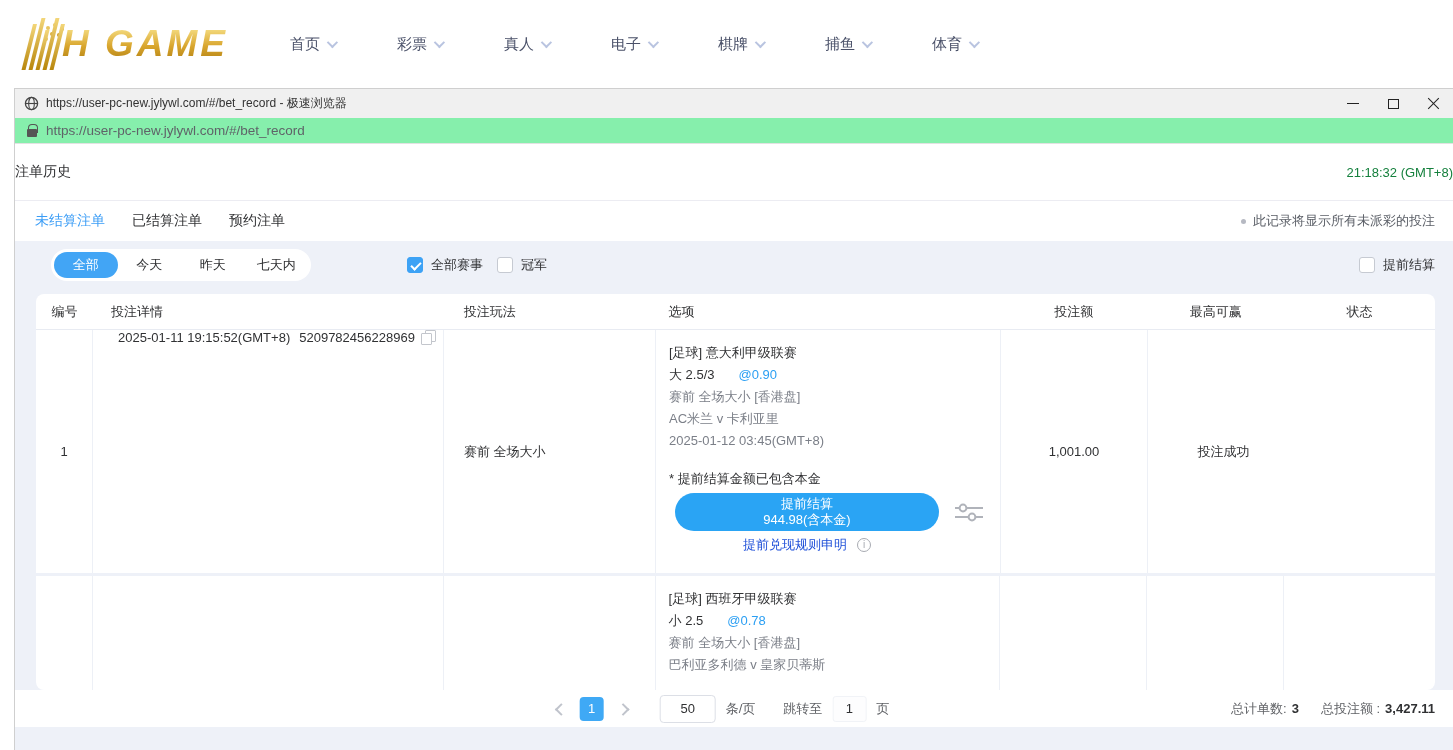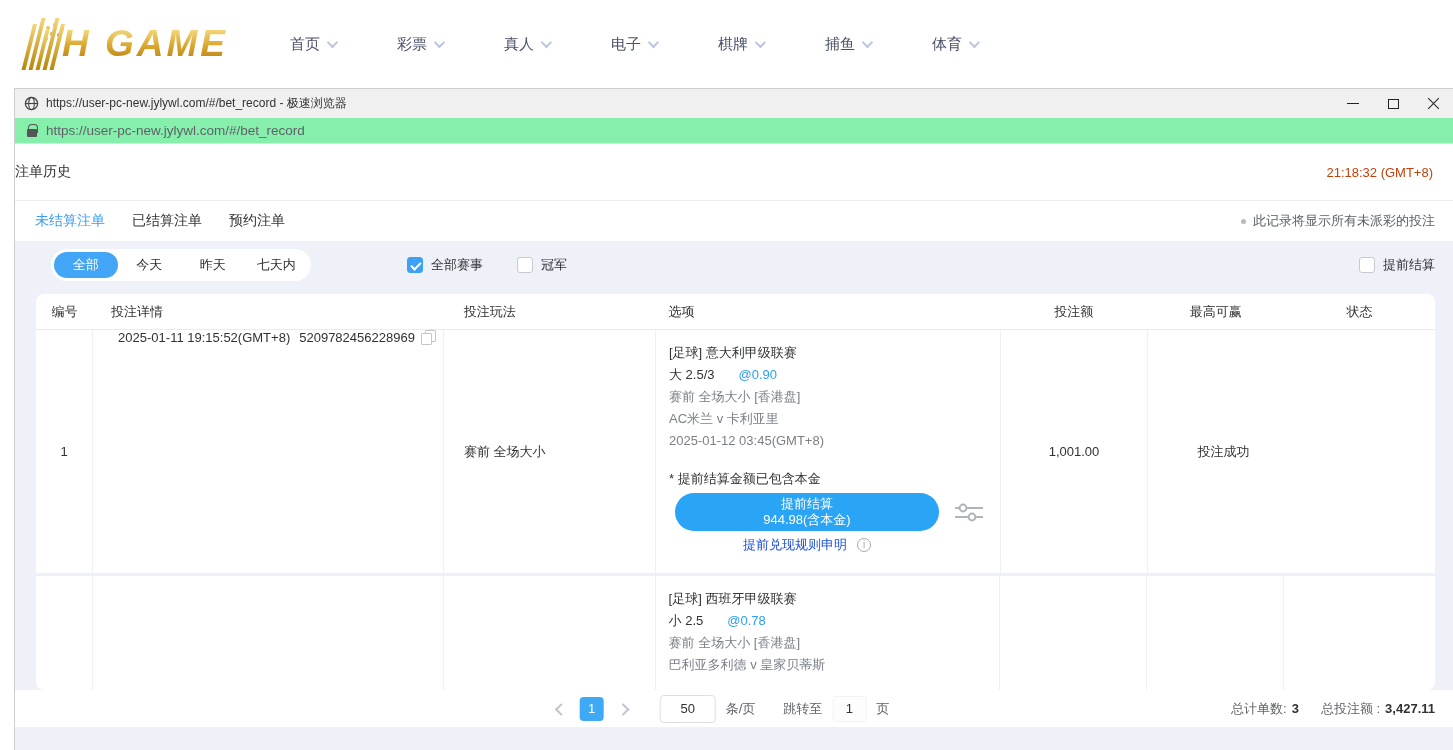--- a/index.html
+++ b/index.html
@@ -40,36 +40,36 @@
   .urlbar { height:26px; background:#86efac; border-bottom:1px solid #e2e2e2; display:flex; align-items:center; padding-left:12px; flex:none; }
   .lock-icon { width:10px; height:13px; margin-right:9px; position:relative; flex:none; }
   .lock-icon::before { content:""; position:absolute; left:1px; top:0; width:8px; height:8px; border:1.5px solid #555; border-bottom:none; border-radius:4px 4px 0 0; }
   .lock-icon::after { content:""; position:absolute; left:0; top:5px; width:10px; height:8px; background:#555; border-radius:1px; }
   .url-text { font-size:13.5px; color:#5f6368; }
 
   
   .page { flex:1; display:flex; flex-direction:column; background:#fff; min-height:0; }
   .page-header { height:57px; flex:none; display:flex; align-items:center; border-bottom:1px solid #ececf2; }
   .page-title { font-size:14px; color:#303133; }
-  .clock { margin-left:auto; margin-right:20px; font-size:13px; color:#c2410c; }
+  .clock { margin-left:auto; font-size:13px; color:#15803d; }
   .tabs-row { height:40px; flex:none; display:flex; align-items:center; padding:0 18px 0 20px; }
   .tab { font-size:14px; color:#303133; margin-right:27px; cursor:pointer; }
   .tab.active { color:#3b9df6; }
   .note-wrap { margin-left:auto; display:flex; align-items:center; gap:7px; }
   .note-dot { width:5px; height:5px; border-radius:50%; background:#b6b9c2; }
   .note-text { font-size:13px; color:#5a5e66; }
 
   .band { flex:1; background:#eef1f8; position:relative; display:flex; flex-direction:column; min-height:0; }
 
   
   .filter-row { margin:7px 18px 0 36px; height:34px; flex:none; display:flex; align-items:center; }
   .range-group { background:#fff; border-radius:17px; height:32px; width:260px; display:flex; align-items:center; padding:0 3px; }
   .range-item { flex:1; text-align:center; font-size:13px; color:#303133; height:26px; line-height:26px; border-radius:13px; cursor:pointer; }
   .range-item.active { background:#42a5f5; color:#fff; }
-  .cb-group { display:flex; align-items:center; gap:34px; margin-left:96px;text-align:center; }
+  .cb-group { display:flex; align-items:center; gap:14px; margin-left:96px;text-align:center; }
   .cb { display:flex; align-items:center; gap:8px; cursor:pointer; font-size:13px; color:#303133; }
   .cb-box { width:16px; height:16px; border:1px solid #c6cad2; border-radius:3px; background:#fff; position:relative; flex:none; }
   .cb-box.checked { background:#3da2f5; border-color:#3da2f5; }
   .cb-box.checked::after { content:""; position:absolute; left:5px; top:1.5px; width:4px; height:8px;
     border-right:2px solid #fff; border-bottom:2px solid #fff; transform:rotate(45deg); }
   .cb-right { margin-left:auto; margin-right:0; }
 
   
   .table-card { margin:12px 18px 60px 21px; background:#fff; border-radius:8px; flex:1; min-height:0;
     display:flex; flex-direction:column; overflow:hidden; }

